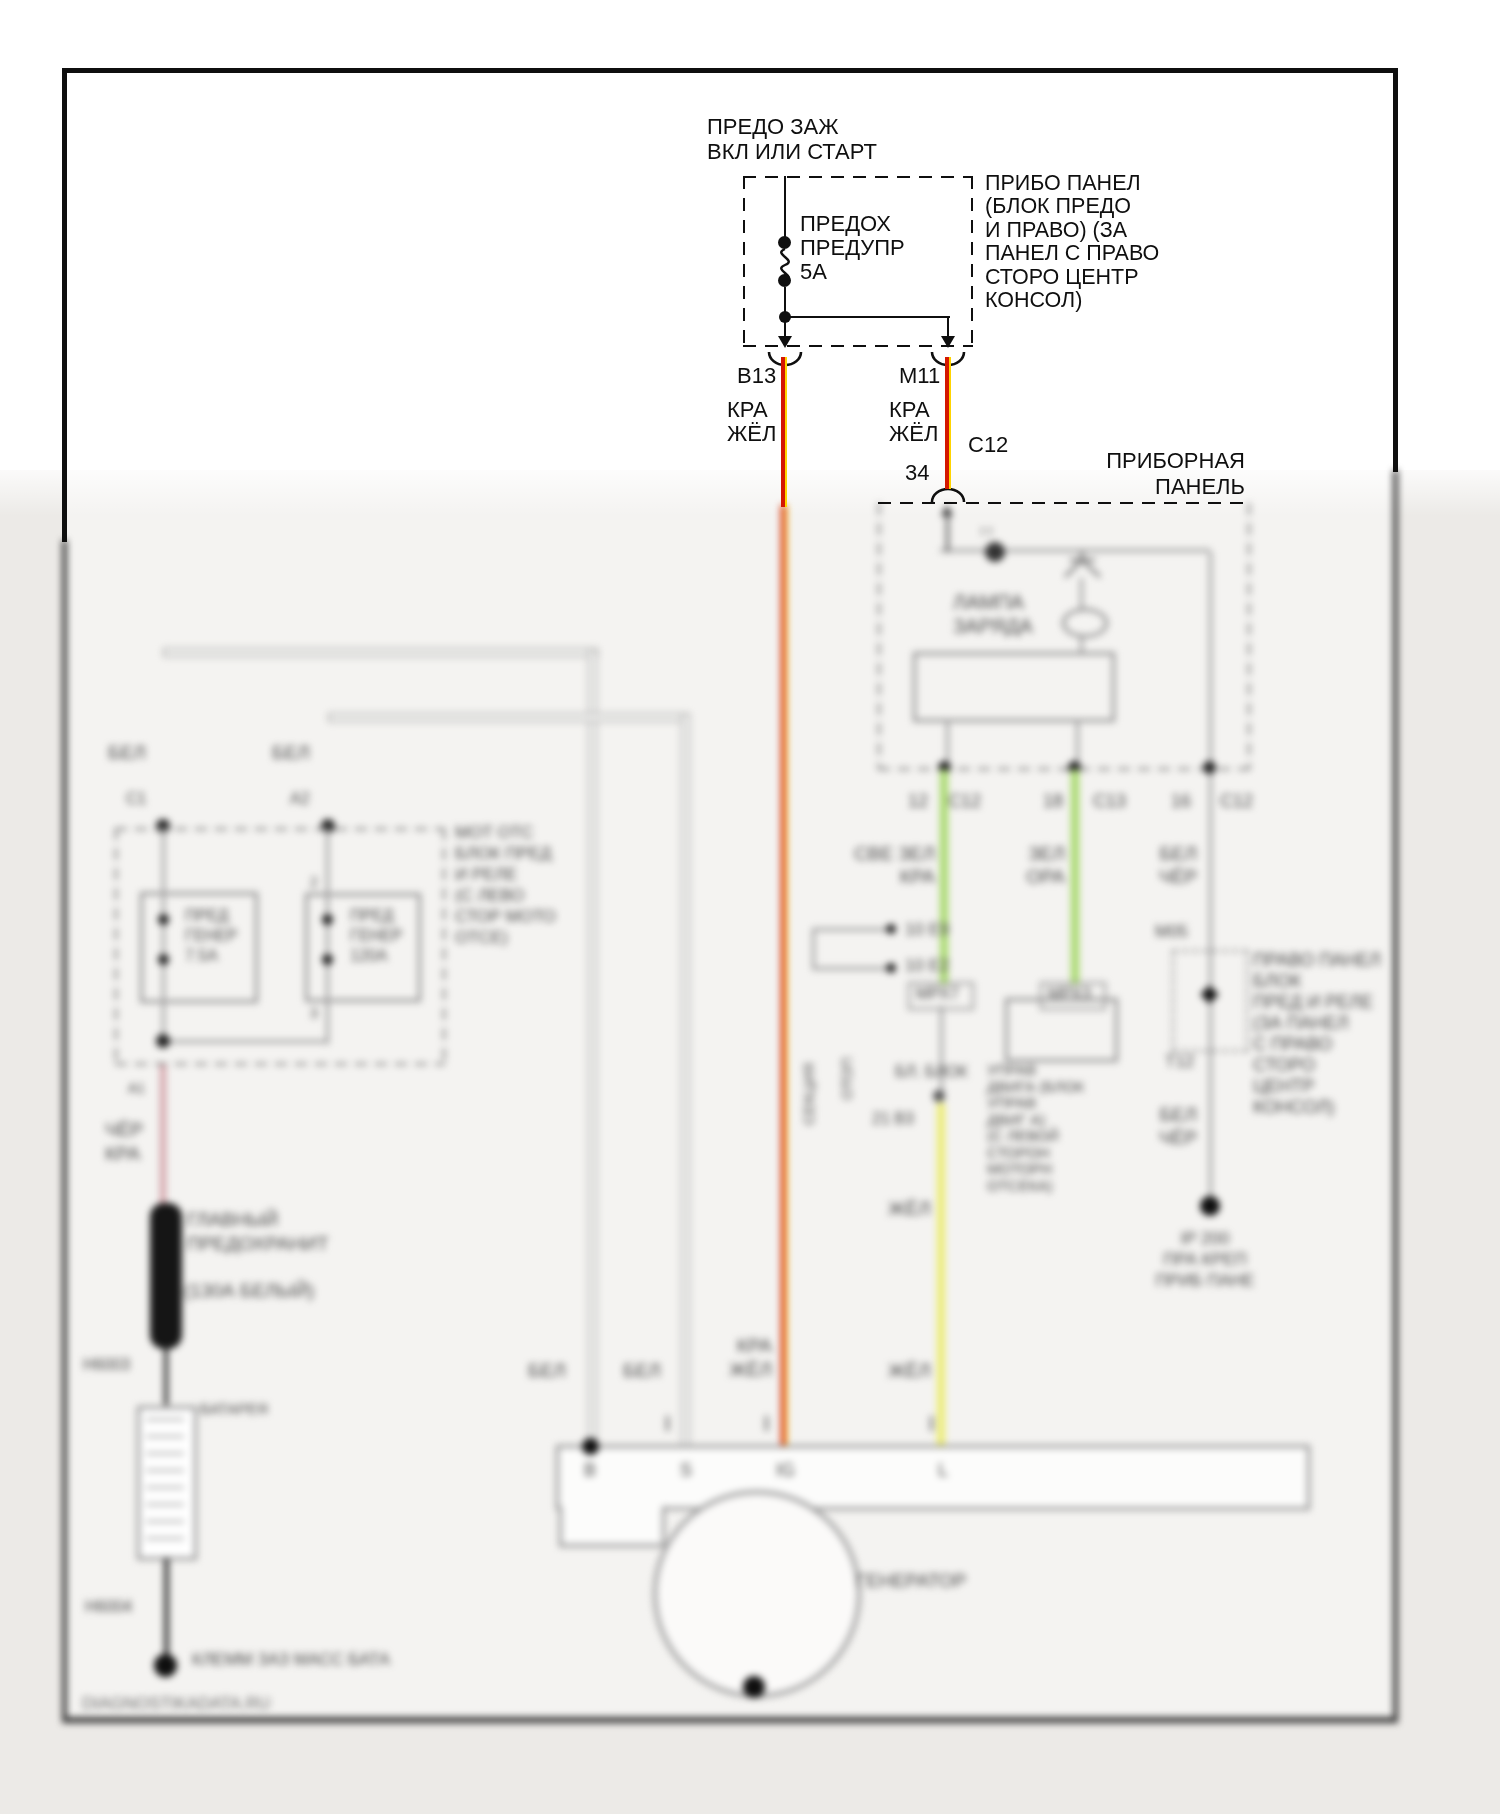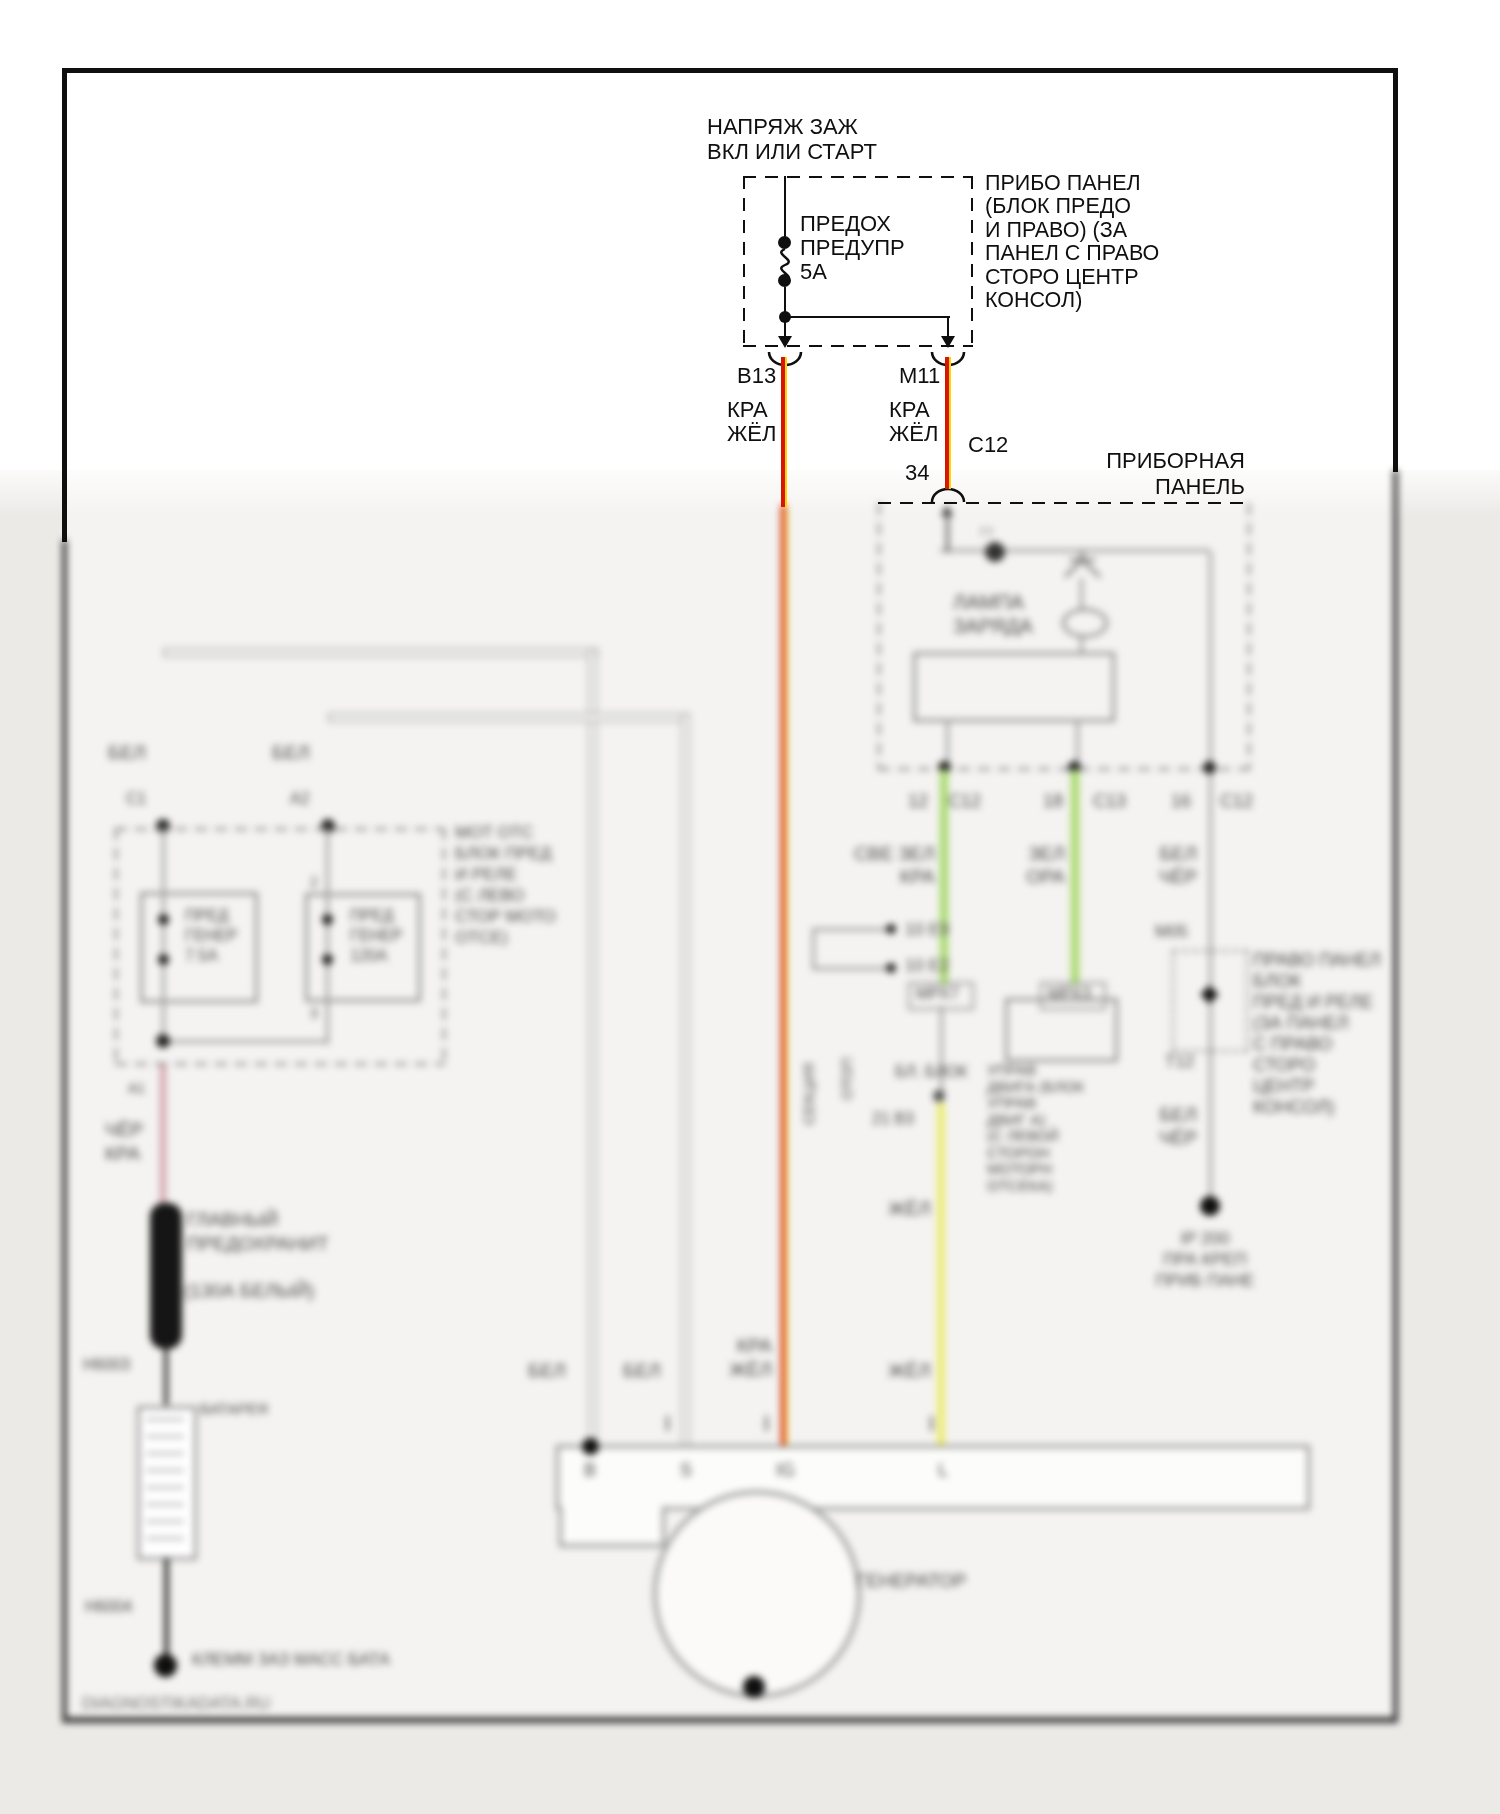--- a/index.html
+++ b/index.html
@@ -240,21 +240,21 @@
   <div class="a" style="left:653px;top:1490px;width:200px;height:200px;border:4px solid #9b9b9b;border-radius:50%;background:#fbfaf9"></div>
   <span class="t bt" data-bind="blurred.generator_label" style="left:856px;top:1570px;font-size:19px">ГЕНЕРАТОР</span>
   <div class="dot" style="left:743px;top:1676px;width:22px;height:22px"></div>
 </div>
 
 <div class="ln" style="left:62px;top:68px;width:1336px;height:5px"></div>
 <div class="ln" style="left:62px;top:68px;width:5px;height:474px"></div>
 <div class="ln" style="left:1393px;top:68px;width:5px;height:404px"></div>
 
 <div class="t" data-bind-list="diagram.power_title" style="left:707px;top:114px;font-size:22px;line-height:25px">
-    <div>НАПРЯЖ ЗАЖ</div>
+    <div>ПРЕДО ЗАЖ</div>
     <div>ВКЛ ИЛИ СТАРТ</div>
   </div>
 
 <div class="dh" style="left:743px;top:176px;width:230px"></div>
 <div class="dv" style="left:743px;top:176px;height:171px"></div>
 <div class="dv" style="left:971px;top:176px;height:171px"></div>
 <div class="dh" style="left:743px;top:345px;width:230px"></div>
 
 <div class="ln" style="left:784px;top:176px;width:2px;height:67px"></div>
 <div class="dot" style="left:778px;top:236px;width:13px;height:13px"></div>

